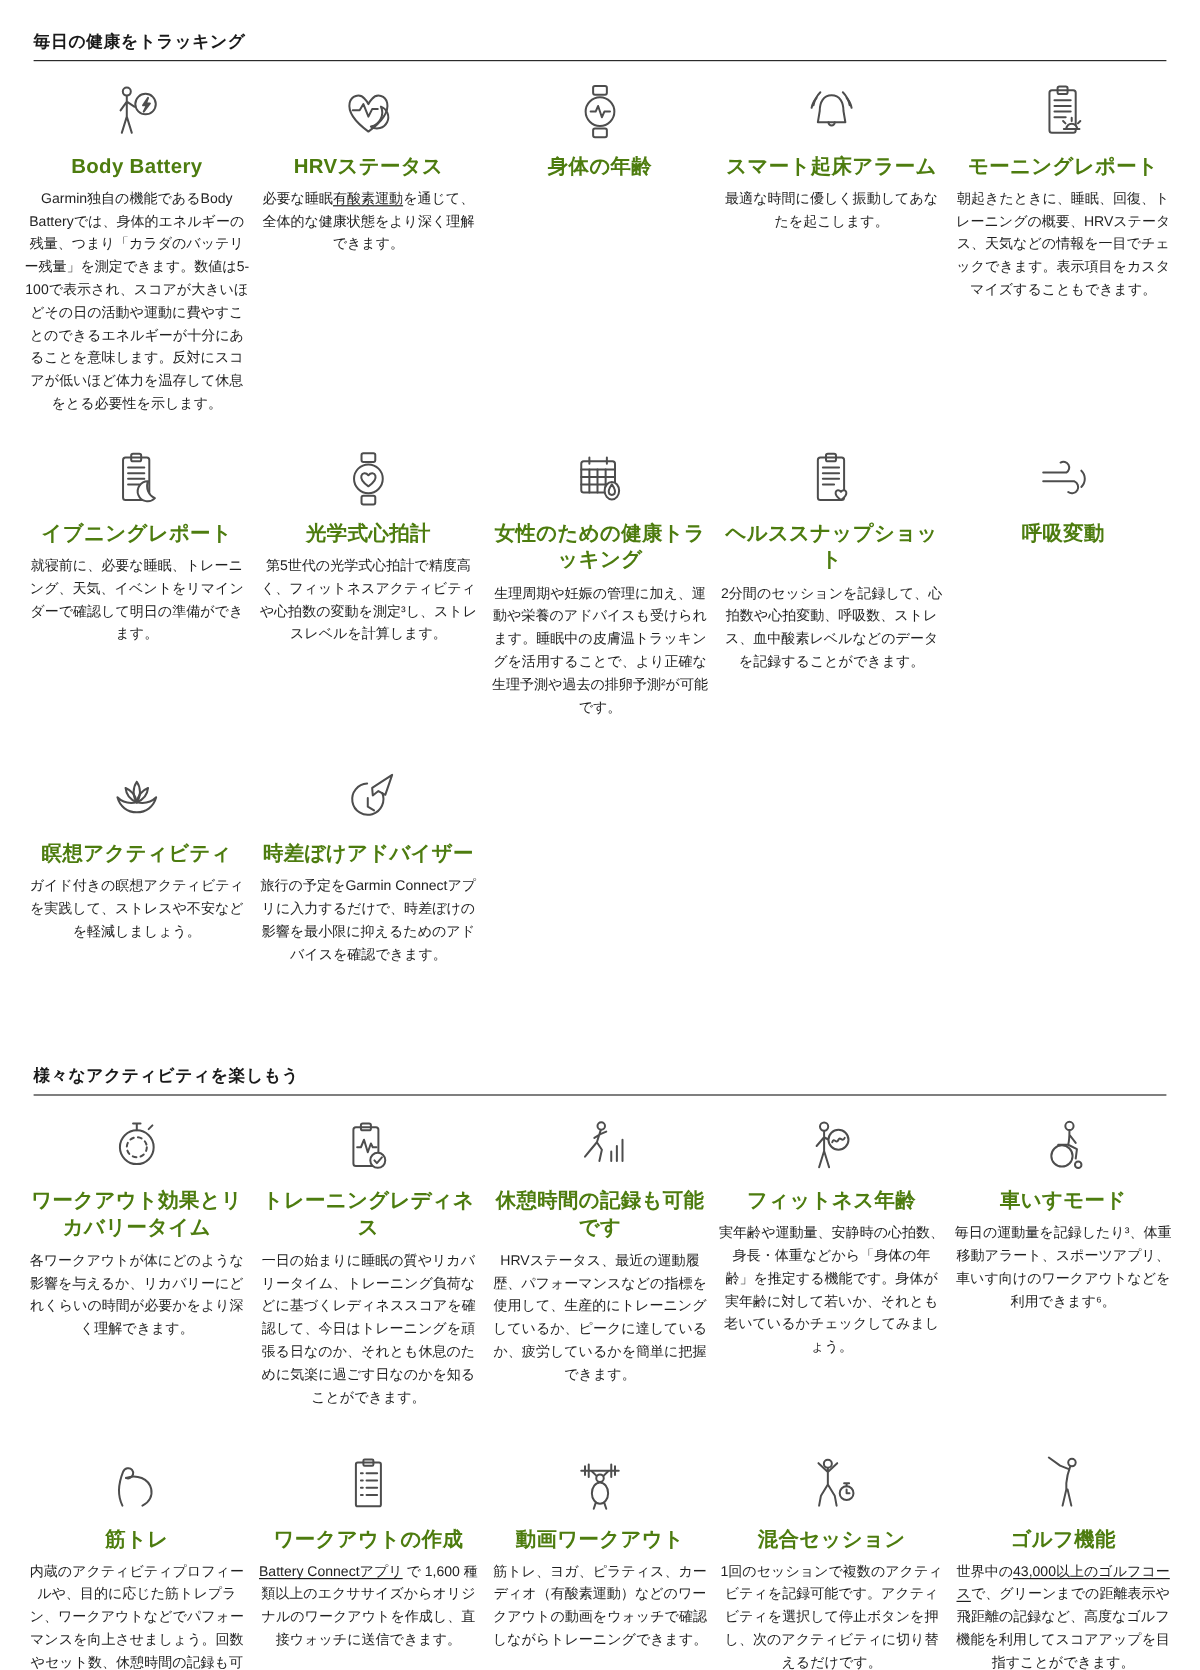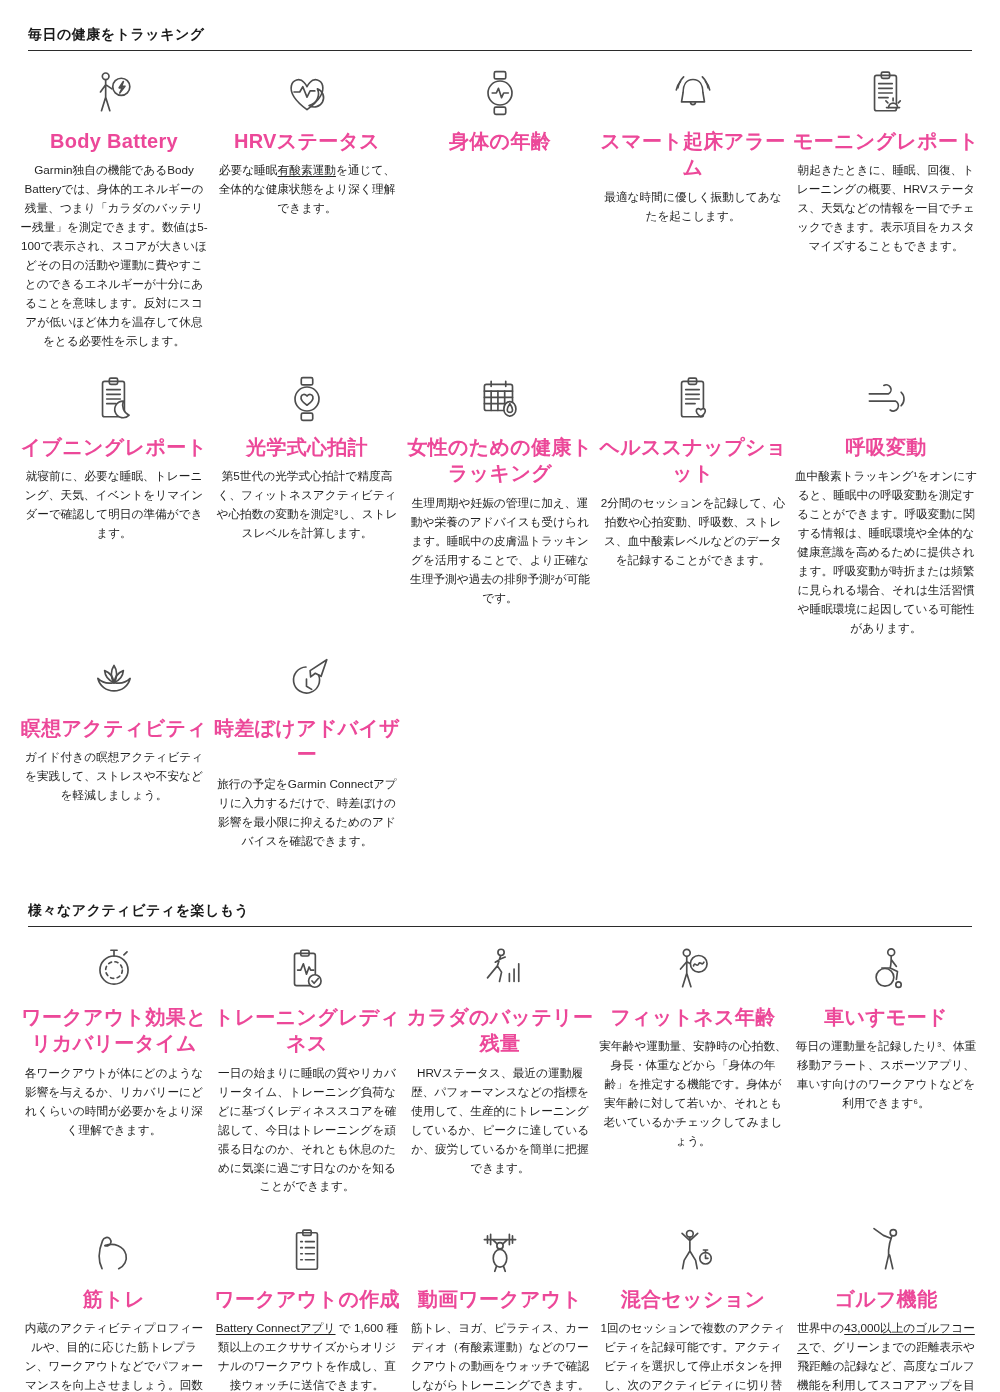--- a/index.html
+++ b/index.html
@@ -24,22 +24,22 @@
   .row.r-tall3 { min-height:240px; }
   .row.r-tall4 { min-height:282px; }
   .row.r-last  { min-height:180px; }
   .cell {
     padding-top:16px; display:flex; flex-direction:column;
     align-items:center; text-align:center;
   }
   .icon-box { height:52px; display:flex; align-items:center; justify-content:center; }
   .icon-box svg { stroke:#4d4d4d; fill:none; stroke-width:1.6; stroke-linecap:round; stroke-linejoin:round; }
   .f-title {
-    margin-top:9px; font-size:20px; font-weight:700;
-    line-height:1.32; letter-spacing:.3px; color:#ec4899;
+    margin-top:9px; font-size:17px; font-weight:700;
+    line-height:1.32; letter-spacing:.3px; color:#4d7c0f;
   }
   .f-desc {
     margin-top:7px; font-size:11.7px; line-height:1.62; color:#1f1f1f;
     max-width:196px;
   }
   .f-desc .u { text-decoration:underline; text-underline-offset:2px; }
   .sec2 { margin-top:24px; }
 </style>
 </head>
 <body>
@@ -162,21 +162,20 @@
   </div>
   <div class="cell">
     <div class="icon-box">
       <svg width="50" height="50" viewBox="0 0 48 48">
         <path d="M8 19 h18.5 a4.6 4.6 0 1 0 -4.6 -8"></path>
         <path d="M8 26 h25 a5 5 0 1 1 -5 8.6"></path>
         <path d="M38.5 17.5 a9 9 0 0 1 0 13"></path>
       </svg>
     </div>
     <h3 class="f-title">呼吸変動</h3>
-    <p class="f-desc"><span>血中酸素トラッキング¹をオンにすると、睡眠中の呼吸変動を測定することができます。呼吸変動に関する情報は、睡眠環境や全体的な健康意識を高めるために提供されます。呼吸変動が時折または頻繁に見られる場合、それは生活習慣や睡眠環境に起因している可能性があります。</span></p>
   </div>
 </div>
 
 <div class="row r-tall3">
   <div class="cell">
     <div class="icon-box">
       <svg width="50" height="50" viewBox="0 0 48 48">
         <path d="M24 10 C20.6 15 20.6 21.5 24 26.5 C27.4 21.5 27.4 15 24 10 Z"></path>
         <path d="M24 26.5 C19 24.5 15.5 20.5 15 15 C20 17 23 20.5 24 26.5 Z"></path>
         <path d="M24 26.5 C29 24.5 32.5 20.5 33 15 C28 17 25 20.5 24 26.5 Z"></path>
@@ -230,21 +229,21 @@
     <p class="f-desc"><span>一日の始まりに睡眠の質やリカバリータイム、トレーニング負荷などに基づくレディネススコアを確認して、今日はトレーニングを頑張る日なのか、それとも休息のために気楽に過ごす日なのかを知ることができます。</span></p>
   </div>
   <div class="cell">
     <div class="icon-box">
       <svg width="50" height="50" viewBox="0 0 48 48">
         <circle cx="25" cy="8" r="3"></circle>
         <path d="M24.5 11.5 L21.5 21 M24.3 14.5 L29 12.5 M24.3 14.5 L19.5 17.5 M21.5 21 L25.5 27 L23.5 36 M21.5 21 L16.5 27 L12 32.5"></path>
         <path d="M33 36 V28.5 M37.5 36 V24 M42 36 V19"></path>
       </svg>
     </div>
-    <h3 class="f-title">カラダのバッテリー残量</h3>
+    <h3 class="f-title">休憩時間の記録も可能です</h3>
     <p class="f-desc"><span>HRVステータス、最近の運動履歴、パフォーマンスなどの指標を使用して、生産的にトレーニングしているか、ピークに達しているか、疲労しているかを簡単に把握できます。</span></p>
   </div>
   <div class="cell">
     <div class="icon-box">
       <svg width="50" height="50" viewBox="0 0 48 48">
         <circle cx="18" cy="8.5" r="3.3"></circle>
         <path d="M18 12.5 L18 28 M18 28 L14 41 M18 28 L22 41 M18 17 L12 24 M18 17 L23.5 20"></path>
         <circle cx="29.5" cy="19" r="8" fill="#fff"></circle>
         <path d="M24.5 21 C26 16.5 27.5 23 29.5 19 C31 16 32.5 21.5 34.5 17.5"></path>
       </svg>

